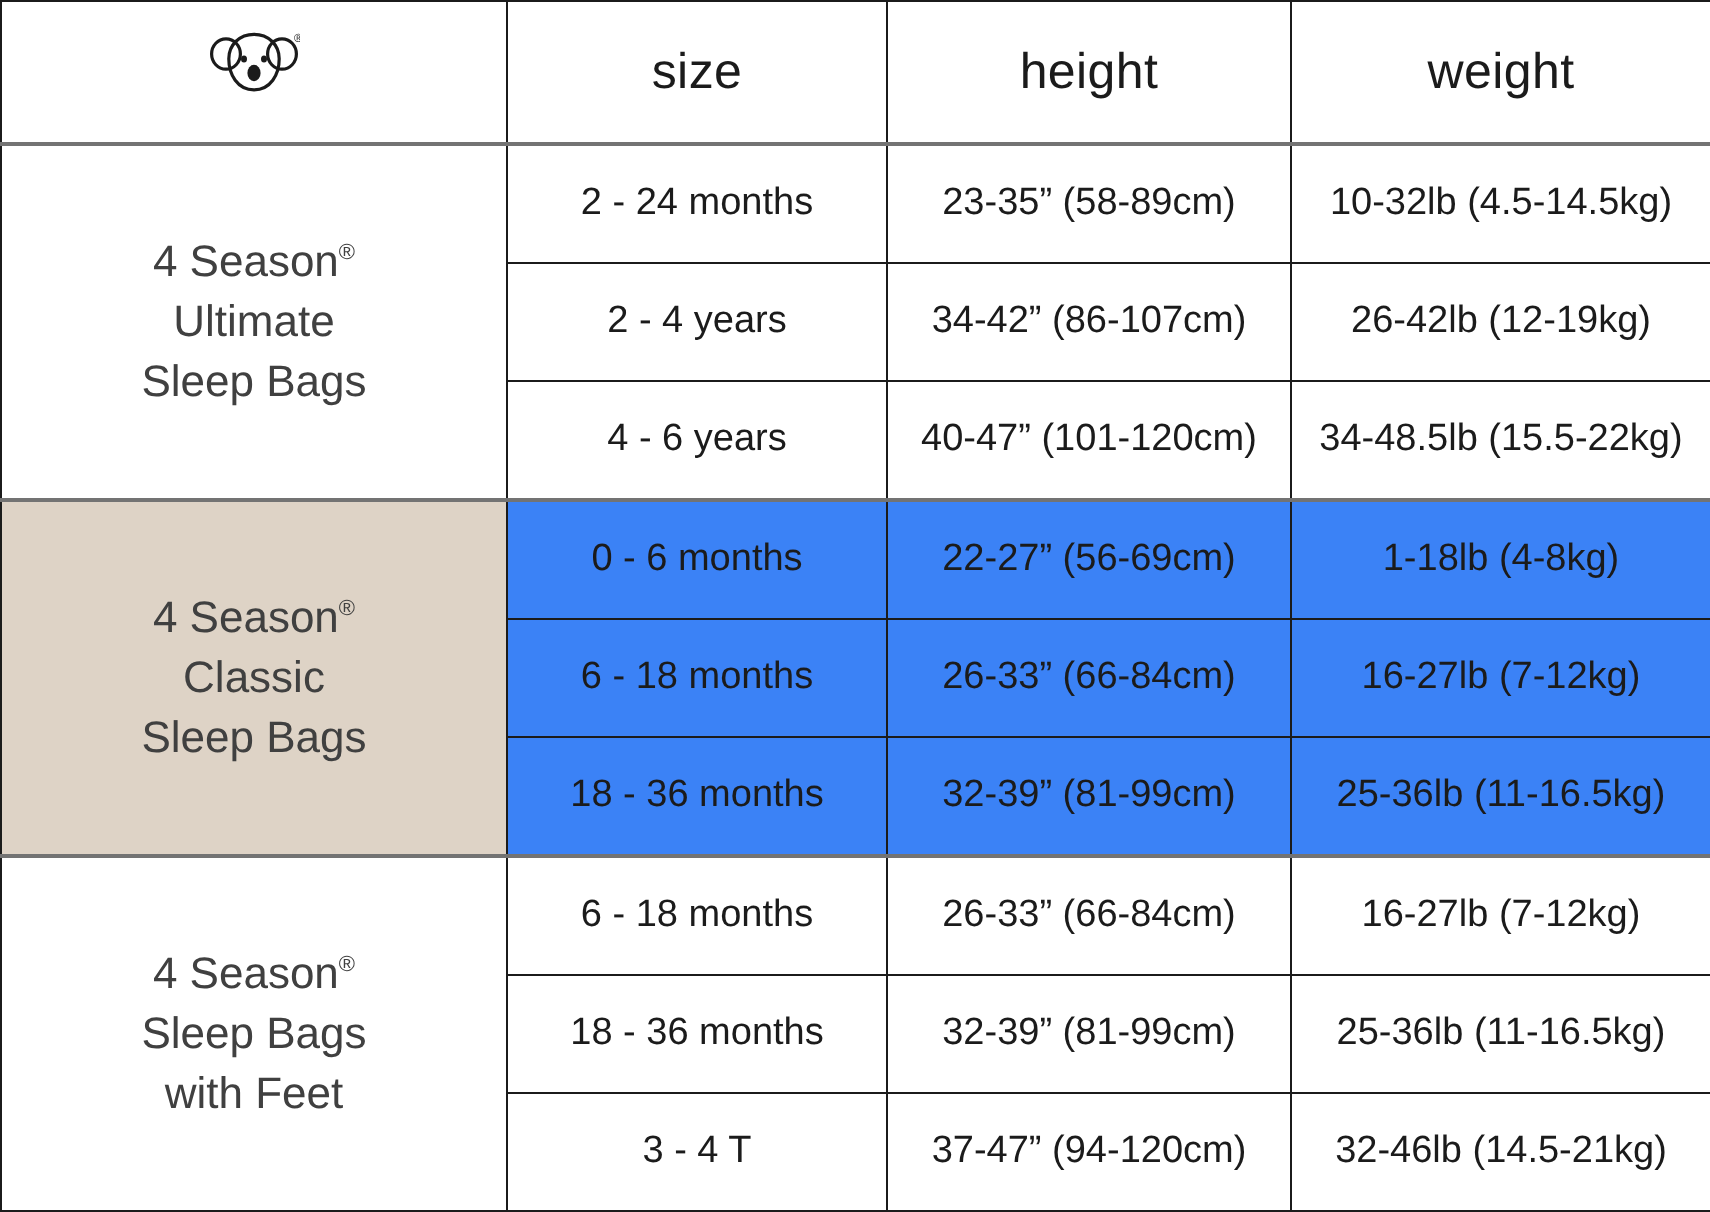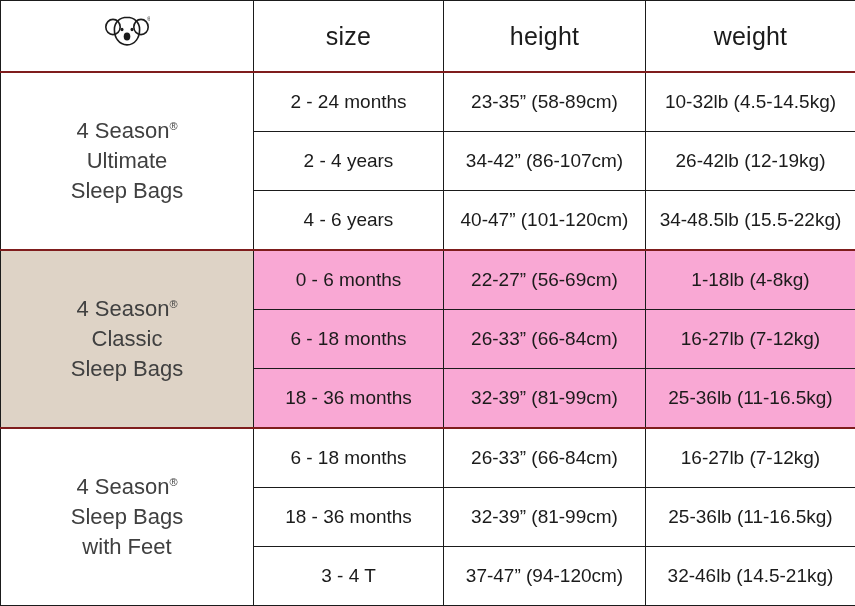--- a/index.html
+++ b/index.html
@@ -74,25 +74,25 @@
     font-size: 19px;
     height: 58px;
     color: #1b1b1b;
     white-space: nowrap;
   }
   
   .highlight-product {
     background: #ded3c6;
   }
   .highlight-data {
-    background: #f9a8d4;
+    background: #3b82f6;
   }
   
   .group-top td {
-    border-top: 2px solid #7f1d1d;
+    border-top: 2px solid #737373;
   }
 </style>
 </head>
 <body>
 
 <table class="sizing-table">
   <colgroup>
     <col class="c-product">
     <col class="c-size">
     <col class="c-height">

